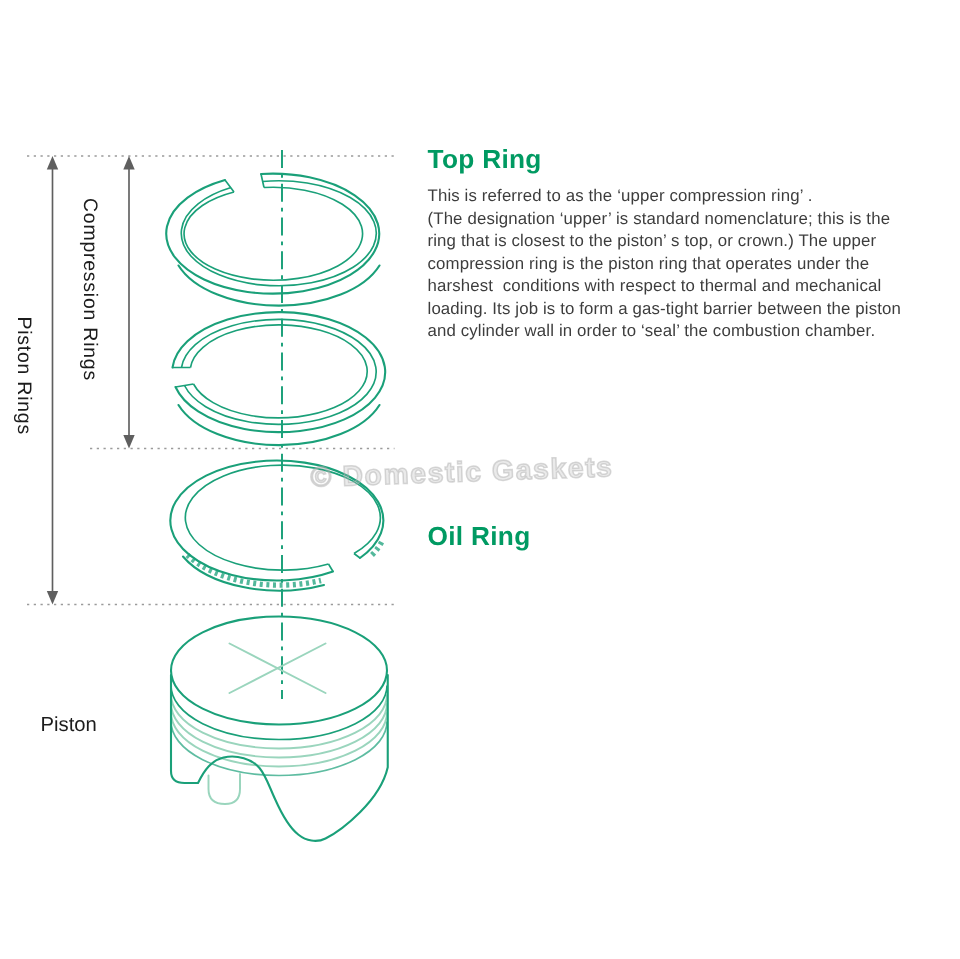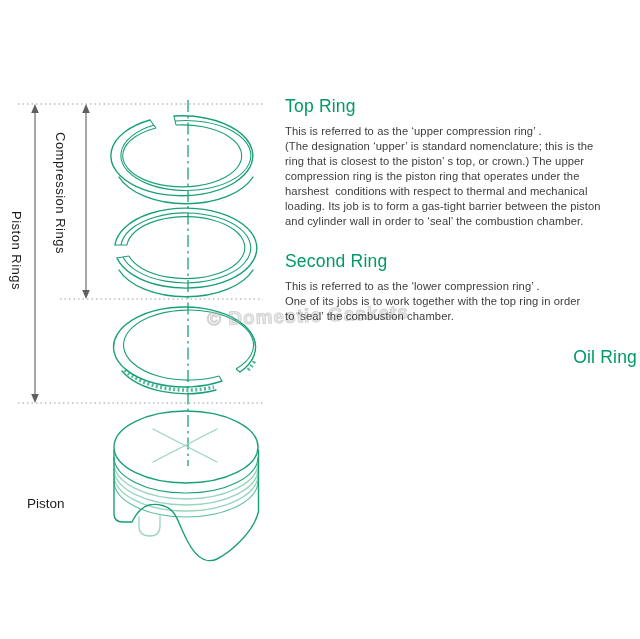--- a/index.html
+++ b/index.html
@@ -20,33 +20,33 @@
   .dotline{stroke:var(--dots);stroke-width:1;fill:none;stroke-dasharray:1.5 3;}
   .dim{stroke:var(--measure);stroke-width:1.1;fill:none;}
   .dimhead{fill:var(--measure);stroke:none;}
   .hatch{stroke:var(--teal);stroke-width:3.6;fill:none;stroke-dasharray:2 2.4;opacity:.75;}
 
   
   .vlabel{position:absolute;writing-mode:vertical-rl;font-size:13px;color:var(--label);
           letter-spacing:.5px;white-space:nowrap;}
   .vlabel.piston-rings{left:9px;top:211px;}
   .vlabel.compression-rings{left:53px;top:132px;}
-  .hlabel{position:absolute;left:27px;top:496px;font-size:13.5px;color:var(--label);}
+  .hlabel{position:absolute;left:27px;top:475px;font-size:13.5px;color:var(--label);}
 
   .watermark{position:absolute;left:207px;top:305px;font-size:19px;font-weight:bold;
              letter-spacing:1px;color:rgba(185,185,185,.30);
              -webkit-text-stroke:1px rgba(170,170,170,.45);
              transform:rotate(-2deg);white-space:nowrap;pointer-events:none;}
 
   
   .section{position:absolute;left:285px;width:352px;}
   .section.s0{top:96px;}
   .section.s1{top:251px;}
-  .section.s2{top:347px;text-align:right;}
-  .section h2{font-size:17.5px;font-weight:normal;color:var(--accent);letter-spacing:.2px;}
+  .section.s2{top:347px;}
+  .section h2{font-size:17.5px;font-weight:bold;color:var(--accent);letter-spacing:.2px;}
   .section .body{margin-top:7px;font-size:11.2px;line-height:15px;color:var(--ink);
                  white-space:pre;letter-spacing:.1px;}
 </style>
 </head>
 <body>
 
 <div class="canvas">
 
   <svg class="diagram-svg" width="640" height="639" viewBox="0 0 640 639">
 
@@ -131,24 +131,18 @@
     <h2>Top Ring</h2>
     <div class="body">This is referred to as the ‘upper compression ring’ .
 (The designation ‘upper’ is standard nomenclature; this is the
 ring that is closest to the piston’ s top, or crown.) The upper
 compression ring is the piston ring that operates under the
 harshest  conditions with respect to thermal and mechanical
 loading. Its job is to form a gas-tight barrier between the piston
 and cylinder wall in order to ‘seal’ the combustion chamber.</div>
   </div>
 
-  <div class="section s1">
-    <h2>Second Ring</h2>
-    <div class="body">This is referred to as the ‘lower compression ring’ .
-One of its jobs is to work together with the top ring in order
-to ‘seal’ the combustion chamber.</div>
-  </div>
 
   <div class="section s2">
     <h2>Oil Ring</h2>
   </div>
 
 </div>
 
 </body></html>

